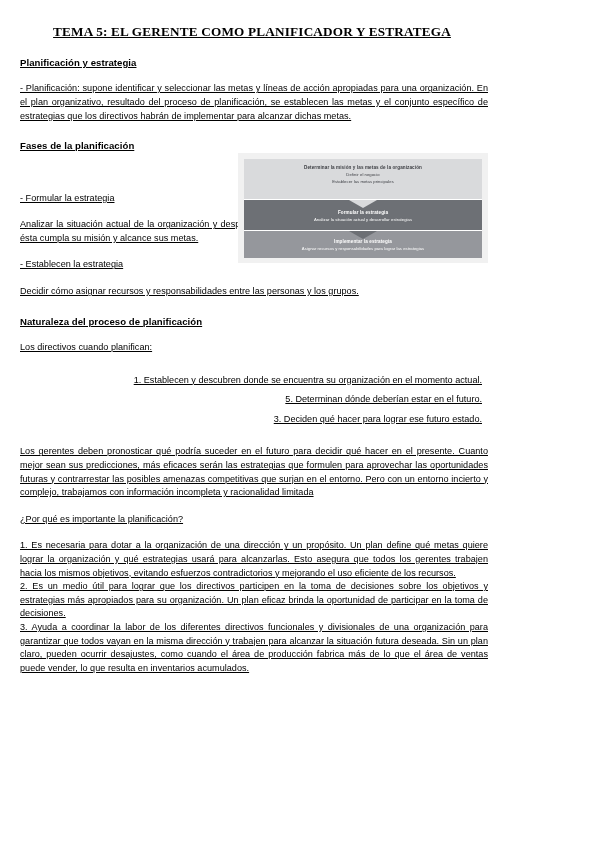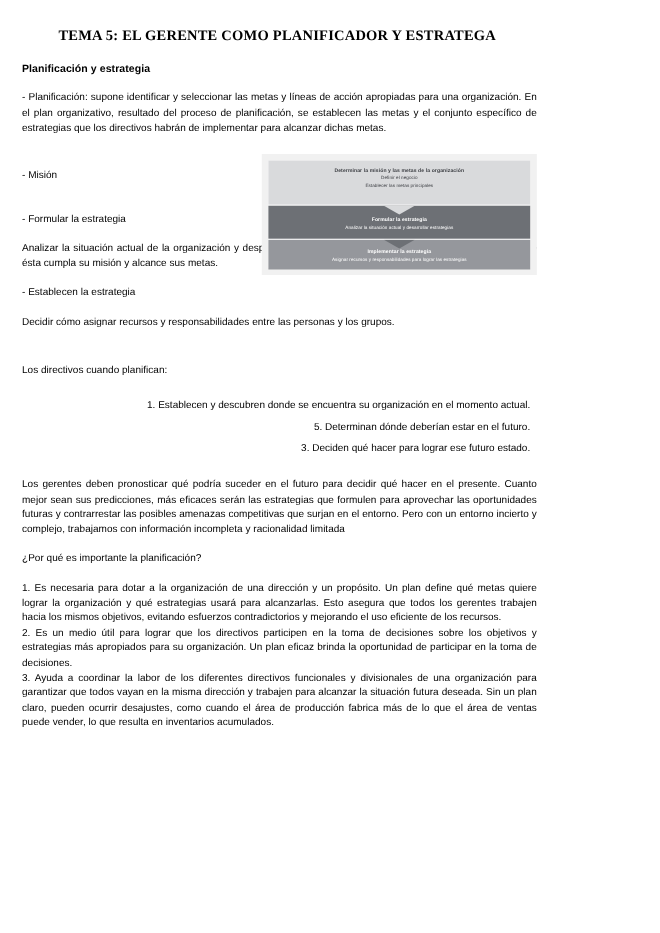--- a/index.html
+++ b/index.html
@@ -14,20 +14,21 @@
     color: #000000;
     overflow: hidden;
     position: relative;
   }
   .page {
     position: relative;
     width: 504px;
     height: 848px;
     padding: 0;
     box-sizing: border-box;
+    text-decoration: underline;
   }
   .doc-title {
     text-align: center;
     font-family: "Liberation Serif", serif;
     font-weight: bold;
     font-size: 13.2px;
     letter-spacing: 0.2px;
     margin: 0;
     padding: 24px 20px 0 20px;
     line-height: 1.2;
@@ -158,20 +159,21 @@
   <div class="content">
 
     <div class="spacer-lg"></div>
 
     <h2 class="section-head">Planificación y estrategia</h2>
     <div class="spacer-md"></div>
     <p class="body-text">- Planificación: supone identificar y seleccionar las metas y líneas de acción apropiadas para una organización. En el plan organizativo, resultado del proceso de planificación, se establecen las metas y el conjunto específico de estrategias que los directivos habrán de implementar para alcanzar dichas metas.</p>
 
     <div class="spacer-lg"></div>
 
+    <h2 class="section-head">Fases de la planificación</h2>
 
     <div class="mission-wrap">
 
       <div class="figure">
         <div class="figure-inner">
 
           <div class="band band-1">
             <p class="band-title">Determinar la misión y las metas de la organización</p>
             <p class="band-sub">Definir el negocio</p>
             <p class="band-sub">Establecer las metas principales</p>
@@ -186,37 +188,37 @@
           <div class="band band-3">
             <span class="notch notch-3"></span>
             <p class="band-title">Implementar la estrategia</p>
             <p class="band-sub">Asignar recursos y responsabilidades para lograr las estrategias</p>
           </div>
 
         </div>
       </div>
 
       <div class="spacer-md"></div>
-      <p class="body-text left narrow-col">- Misión</p>
       <div class="spacer-md"></div>
 
     </div>
 
     <div class="spacer-md"></div>
     <p class="body-text left">- Formular la estrategia</p>
     <div class="spacer-md"></div>
     <p class="body-text">Analizar la situación actual de la organización y después concebir y redactar las estrategias necesarias para que ésta cumpla su misión y alcance sus metas.</p>
 
     <div class="spacer-md"></div>
     <p class="body-text left">- Establecen la estrategia</p>
     <div class="spacer-md"></div>
     <p class="body-text">Decidir cómo asignar recursos y responsabilidades entre las personas y los grupos.</p>
 
     <div class="spacer-lg"></div>
 
+    <h2 class="section-head">Naturaleza del proceso de planificación</h2>
     <div class="spacer-md"></div>
     <p class="body-text left">Los directivos cuando planifican:</p>
     <div class="spacer-md"></div>
     <p class="list-line">1. Establecen y descubren donde se encuentra su organización en el momento actual.</p>
     <p class="list-line">5. Determinan dónde deberían estar en el futuro.</p>
     <p class="list-line">3. Deciden qué hacer para lograr ese futuro estado.</p>
     <div class="spacer-md"></div>
     <p class="body-text">Los gerentes deben pronosticar qué podría suceder en el futuro para decidir qué hacer en el presente. Cuanto mejor sean sus predicciones, más eficaces serán las estrategias que formulen para aprovechar las oportunidades futuras y contrarrestar las posibles amenazas competitivas que surjan en el entorno. Pero con un entorno incierto y complejo, trabajamos con información incompleta y racionalidad limitada</p>
 
     <div class="spacer-md"></div>

